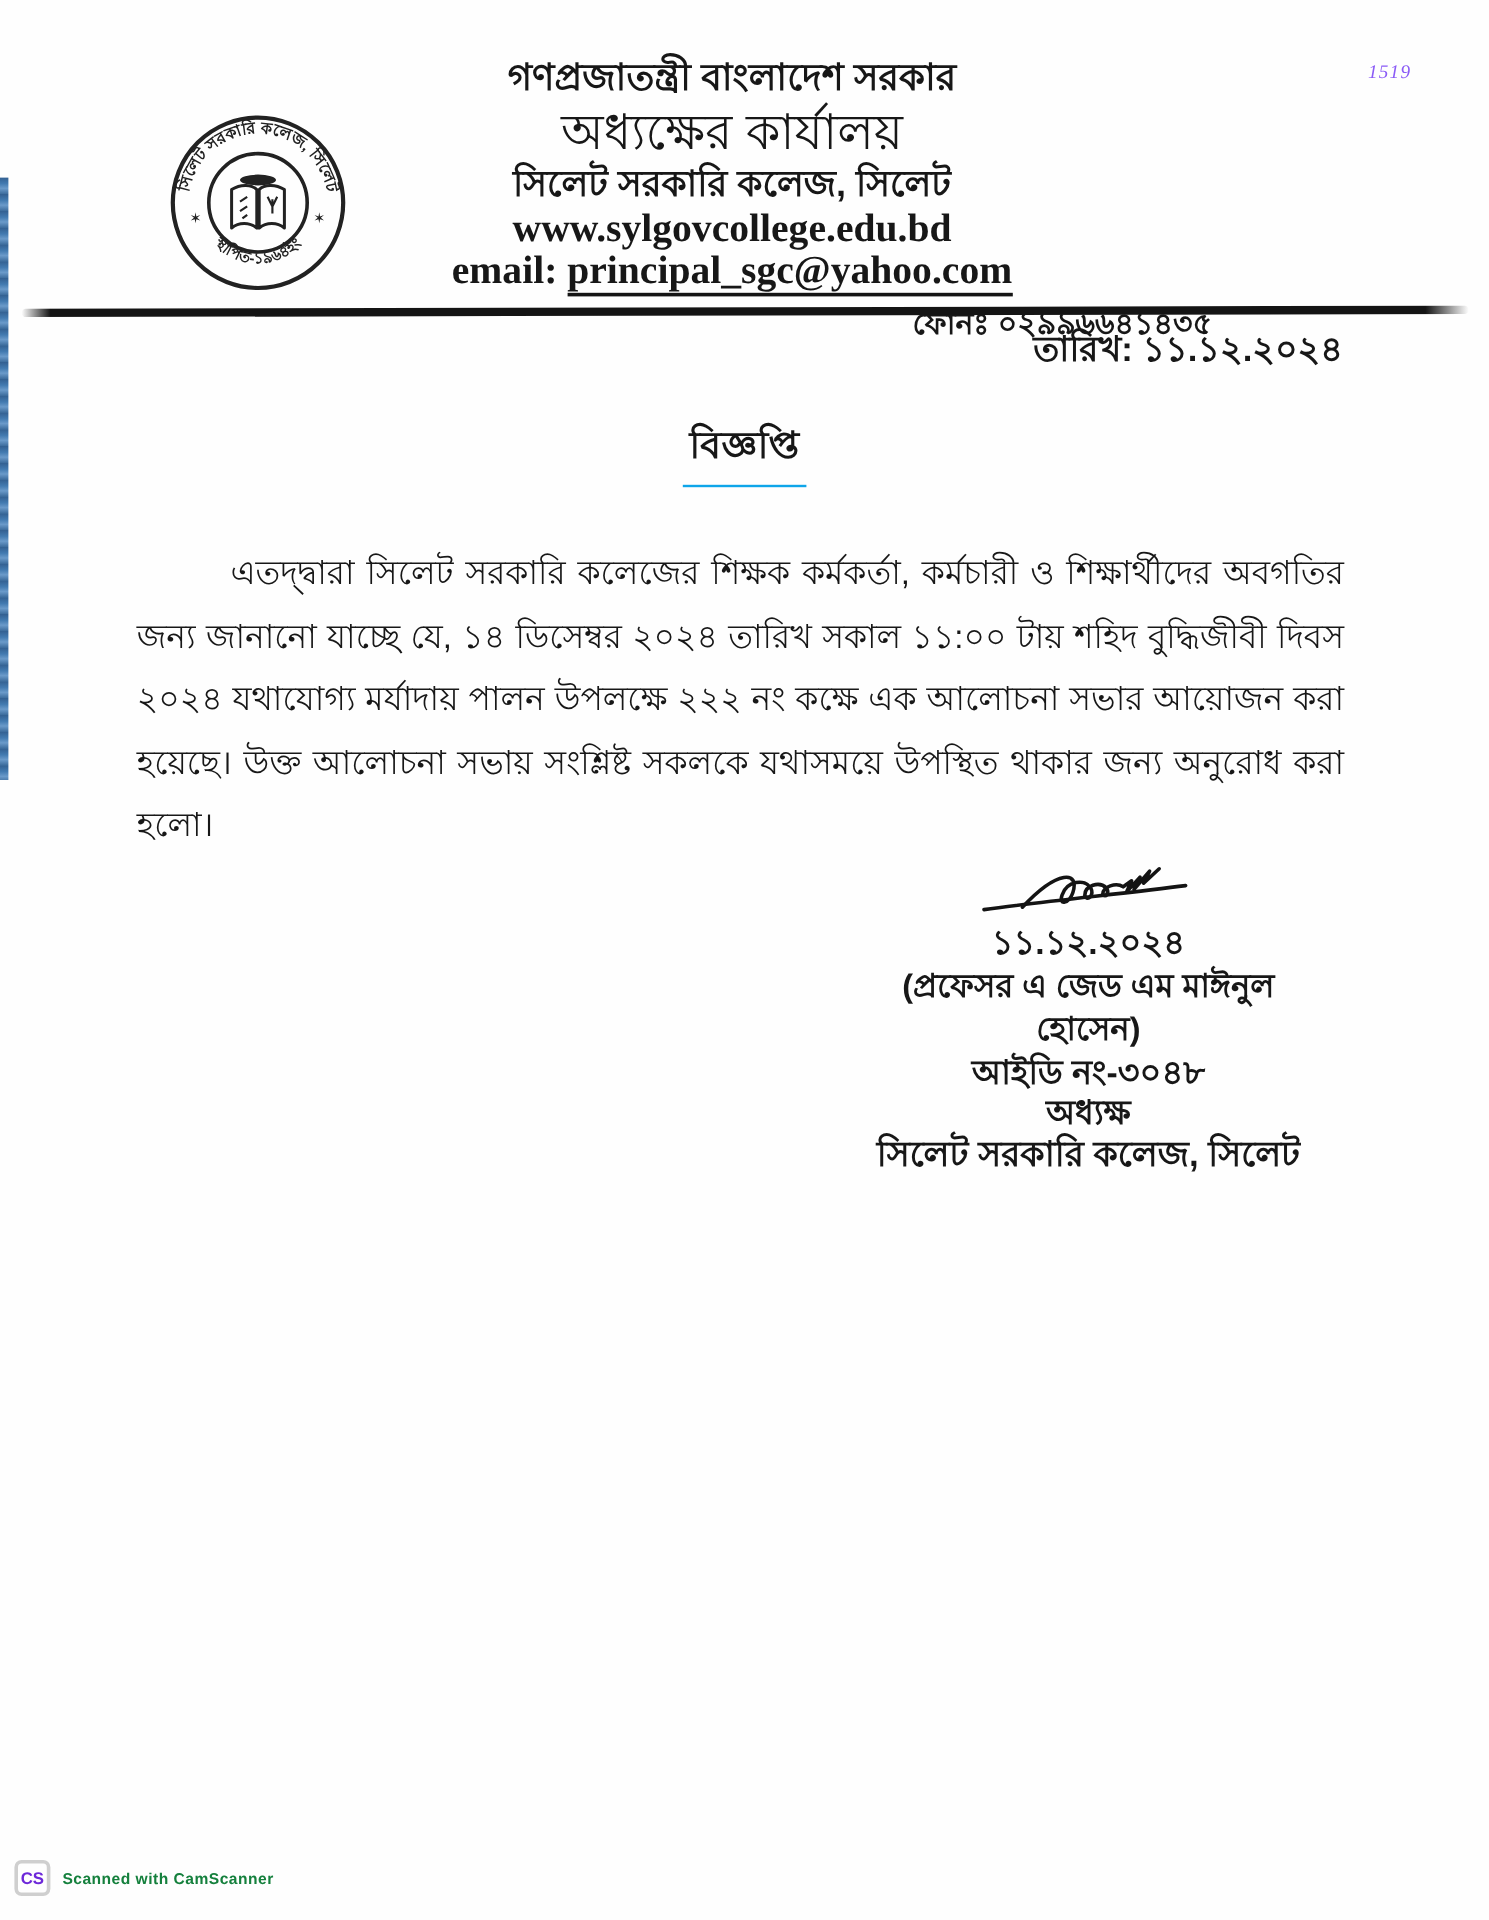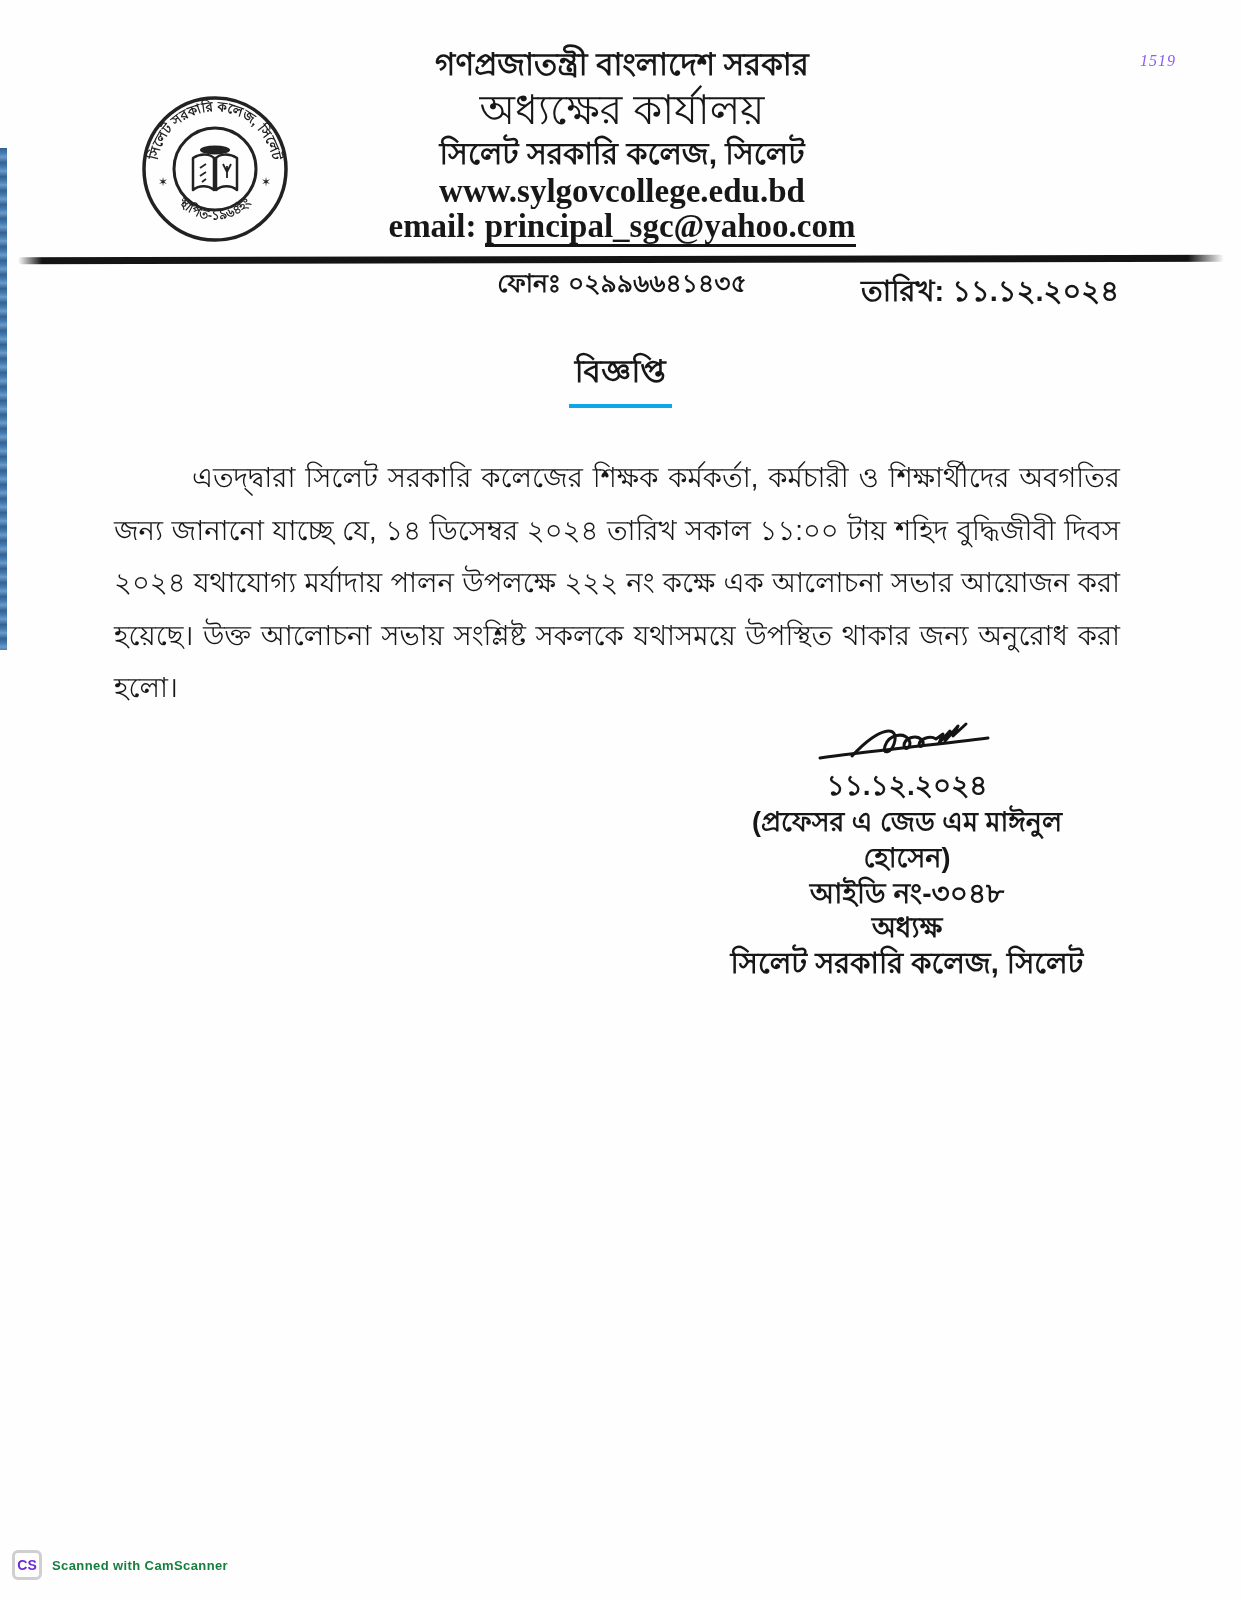--- a/index.html
+++ b/index.html
@@ -22,50 +22,50 @@
   }
   
   .page-number {
     position:absolute; left:1140px; top:52px;
     font-family:"Liberation Serif", serif;
     font-style:italic; font-weight:normal;
     font-size:16px; color:#8b5cf6; letter-spacing:1px;
   }
   
   .header {
-    position:absolute; left:222px; top:46px; width:800px;
+    position:absolute; left:210px; top:46px; width:800px;
     text-align:center;
   }
   .h-gov   { font-size:31px; font-weight:700; line-height:1.25; }
   .h-office{ font-size:41px; font-weight:400; line-height:1.15; margin-top:2px; }
   .h-college{ font-size:30px; font-weight:700; line-height:1.2; margin-top:2px; }
   .h-web  { font-family:"Liberation Serif", serif; font-size:33px; font-weight:600; line-height:1.0; margin-top:3px; }
   .h-email{ font-family:"Liberation Serif", serif; font-size:33px; font-weight:600; line-height:1.0; margin-top:2px;text-align:center; }
   .h-email .em-underline { border-bottom:3px solid #151515; padding-bottom:0px; }
-  .h-phone{ font-size:25px; font-weight:700; margin-top:21px; }
+  .h-phone{ font-size:25px; font-weight:700; margin-top:7px;text-align:right; }
   
   .logo { position:absolute; left:140px; top:94px; width:150px; height:150px; }
   
   .divider {
     position:absolute; left:18px; top:256px; width:1206px; height:7px;
     background:linear-gradient(90deg, rgba(17,17,17,0) 0%, #141414 2%, #141414 97%, rgba(17,17,17,0) 100%);
     border-radius:4px;
     transform:rotate(-0.12deg);
   }
   .date-line {
     position:absolute; right:122px; top:268px;
     font-size:29px; font-weight:600;
   }
   .notice-title-wrap {
     position:absolute; left:0; top:347px; width:1241px; text-align:center;
   }
   .notice-title {
     display:inline-block;
     font-size:31px; font-weight:600;
-    border-bottom:4px solid #0ea5e9;
+    border-bottom:2px solid #0ea5e9;
     padding:0 6px 5px 6px;
     letter-spacing:.5px;
   }
   .notice-body {
     position:absolute; left:114px; top:452px; width:1006px;
     font-size:27.5px; line-height:52.5px;
     text-align:justify;
     text-indent:78px;
     font-weight:500;
   }

